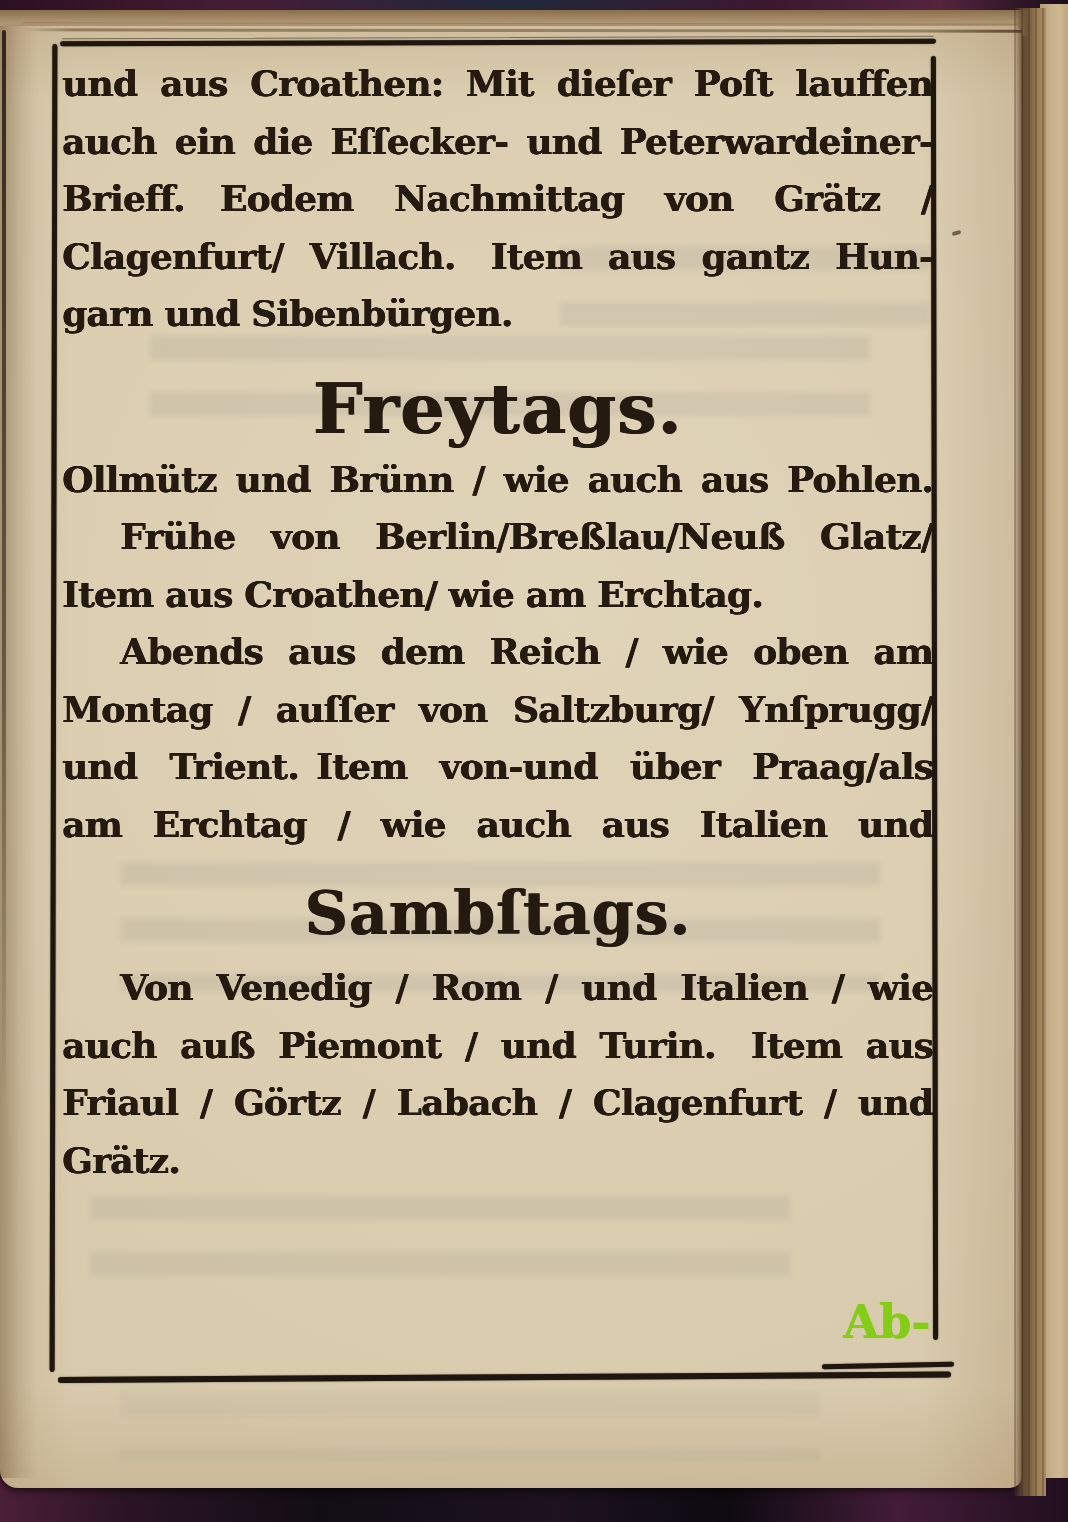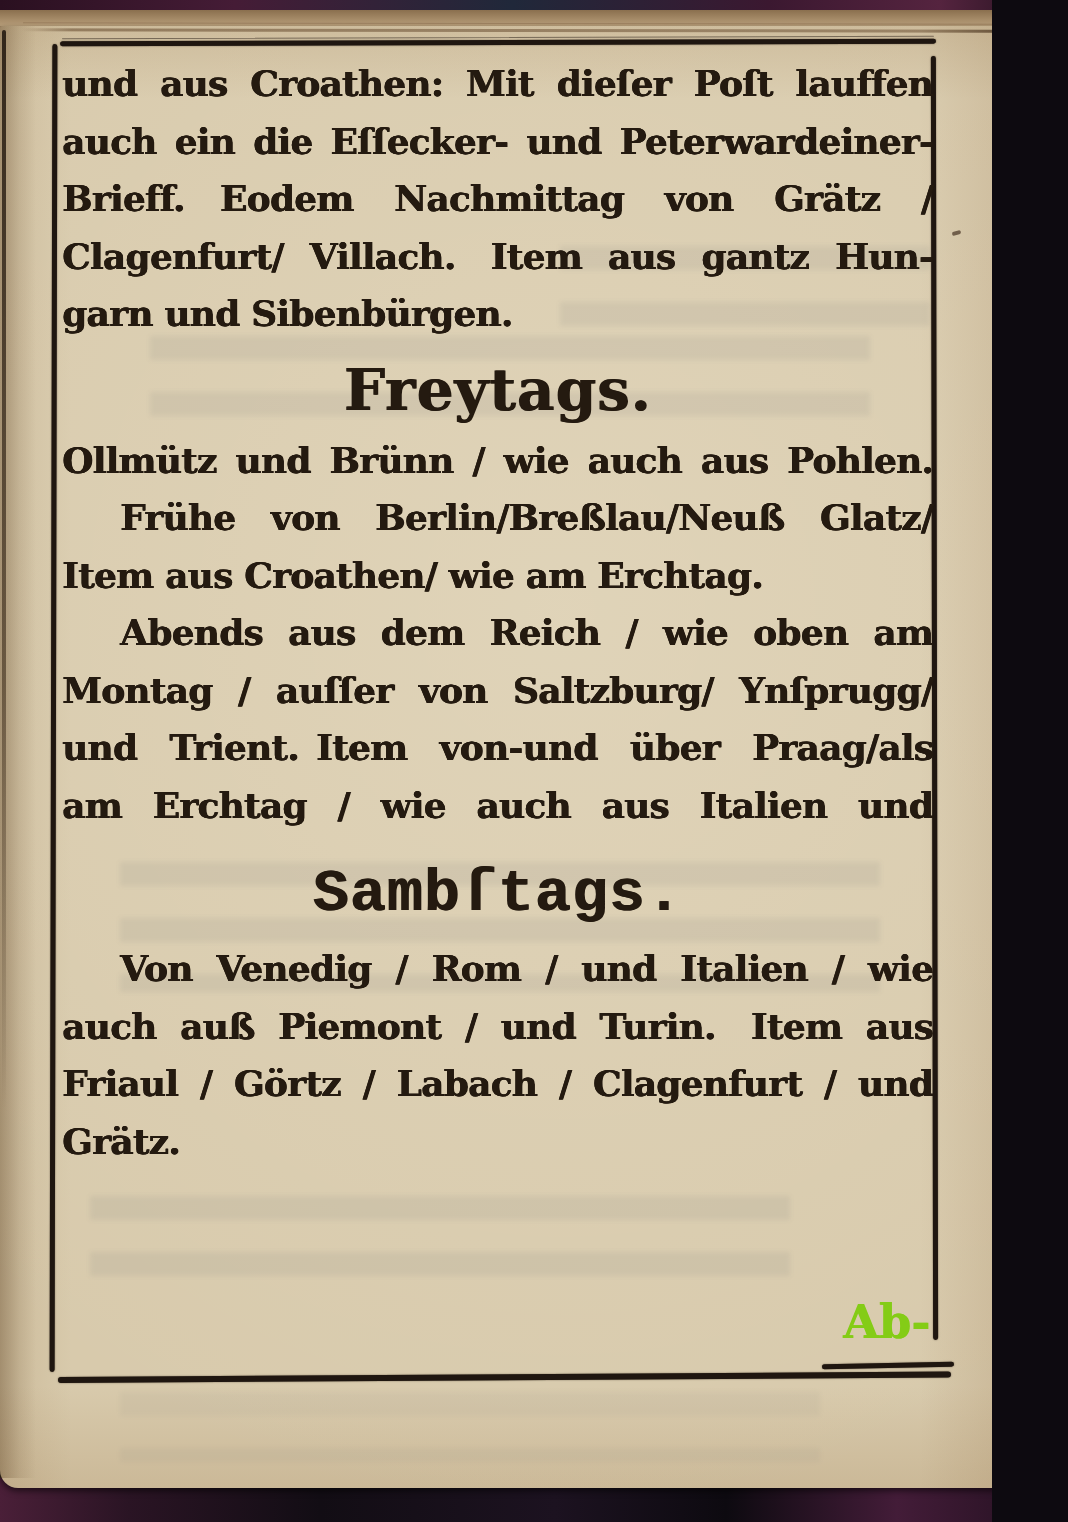--- a/index.html
+++ b/index.html
@@ -1,17 +1,17 @@
 <!DOCTYPE html>
 <html><head>
 <meta charset="utf-8">
 <title>Historical printed page</title>
 <style>
   html,body{margin:0;padding:0;background:#0d0a10;}
-  #screen{position:relative;width:992px;height:1522px;overflow:hidden;
+  #screen{position:relative;width:1068px;height:1522px;overflow:hidden;
           font-family:"DejaVu Serif","Liberation Serif",serif;}
 
   
   .cover-top{position:absolute;left:0;top:0;width:1068px;height:16px;z-index:1;
     background:linear-gradient(90deg,#2a1020,#451c36 22%,#20283a 48%,#3b1830 72%,#55243f 88%,#1a0e18);}
   .cover-bottom{position:absolute;left:0;top:1478px;width:1068px;height:44px;z-index:1;
     background:linear-gradient(90deg,#4a1f38,#2a1424 12%,#120d14 30%,#1c1220 52%,#0d0a10 68%,#431c38 84%,#200f1e);}
   .edge-top-strip{position:absolute;left:0;top:10px;width:1046px;height:26px;z-index:1;
     background:linear-gradient(180deg,#8a6f4e,#b49a76 55%,#c9b48e);}
   .edge-right-light{position:absolute;left:1040px;top:4px;width:28px;height:1500px;z-index:1;
@@ -60,23 +60,23 @@
   .speck{position:absolute;left:952px;top:231px;width:9px;height:4px;z-index:5;
          background:rgba(60,40,25,0.65);border-radius:2px;transform:rotate(-15deg);}
 
   
   .textblock{position:absolute;left:62px;top:55px;width:871px;z-index:6;color:#241a10;font-weight:700;}
   .bodyline{font-size:36px;line-height:57.5px;letter-spacing:-0.8px;
             text-align:justify;text-align-last:justify;
             text-shadow:0.6px 0 currentColor, 0 0.4px currentColor;}
   .bodyline.short{text-align-last:left;}
   .bodyline.indent{padding-left:58px;}
-  .heading{font-size:58px;line-height:84px;text-align:center;letter-spacing:1px;margin-top:5px;
+  .heading{font-size:70px;line-height:84px;text-align:center;letter-spacing:1px;margin-top:24px;
            text-shadow:1px 0 currentColor;}
-  .heading.h2{line-height:92px;margin-top:14px;font-size:60px;font-family:Liberation Mono, monospace;}
+  .heading.h2{line-height:92px;margin-top:14px;font-size:60px;}
   .catchword{position:absolute;left:740px;top:1295px;width:190px;z-index:6;text-align:right;
              font-weight:700;font-size:46px;color:#84cc16;text-shadow:0.8px 0 currentColor;}
 </style>
 </head>
 <body>
 
 <div id="screen">
 
   <div class="cover-top"></div>
   <div class="edge-top-strip"></div>

